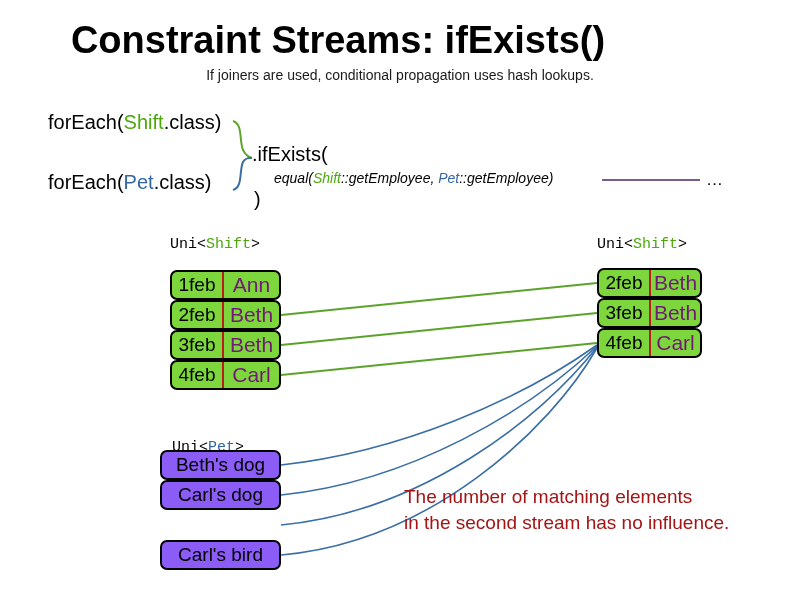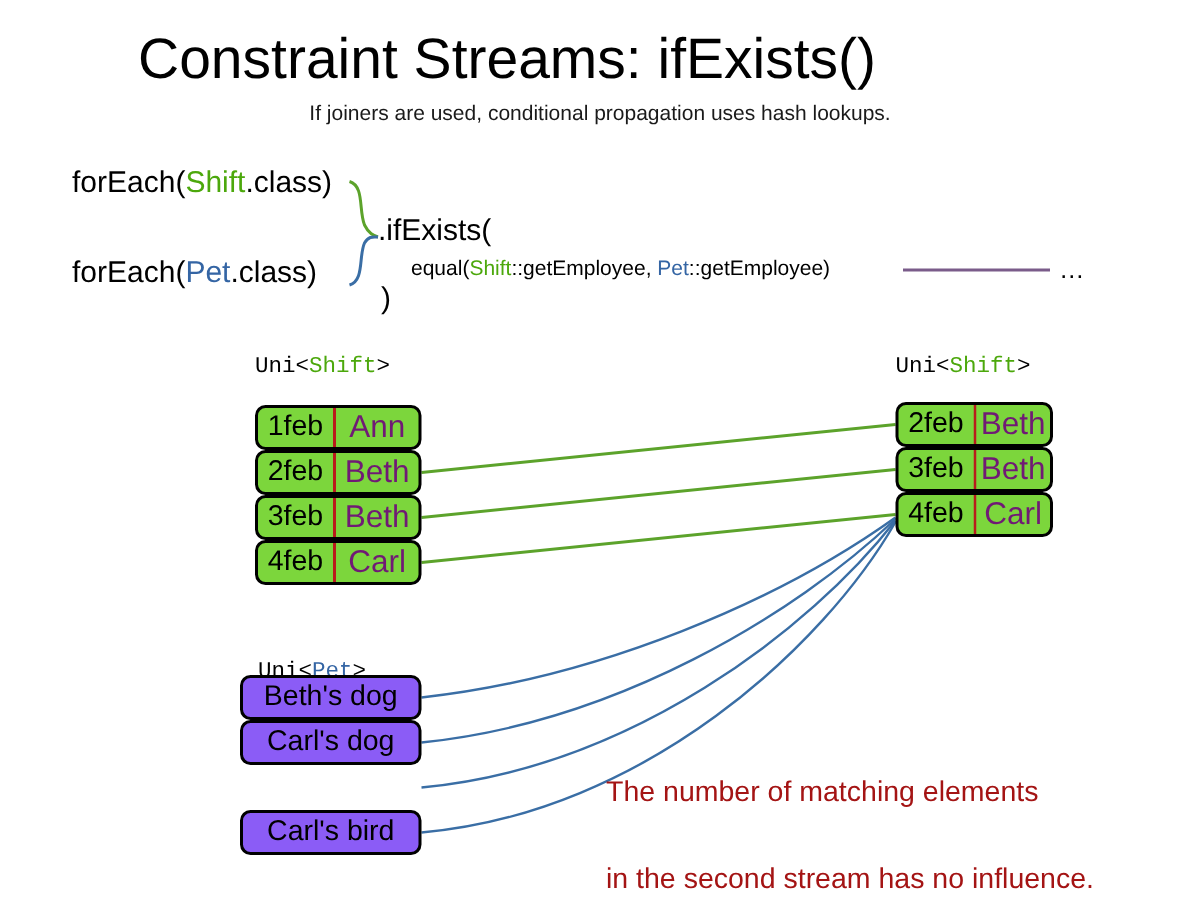--- a/index.html
+++ b/index.html
@@ -23,21 +23,21 @@
   }
 
   
   .title {
     position: absolute;
     left: 0; top: 18px;
     width: 676px;
     text-align: center;
     font-size: 38px;
     line-height: 44px;
-    font-weight: normal;
+    font-weight: bold;
     color: #000000;
     white-space: nowrap;
   }
   .subtitle {
     position: absolute;
     left: 0; top: 66px;
     width: 800px;
     text-align: center;
     font-size: 14px;
     line-height: 18px;
@@ -49,21 +49,21 @@
   .code-line {
     position: absolute;
     font-size: 20px;
     line-height: 24px;
     white-space: nowrap;
     color: #000000;
   }
   .code-foreach-shift { left: 48px; top: 110px; text-align: right; }
   .code-foreach-pet   { left: 48px; top: 170px; }
   .code-ifexists      { left: 252px; top: 142px; }
-  .code-equal         { left: 274px; top: 170px; font-size: 14px; line-height: 17px; }
+  .code-equal         { left: 274px; top: 170px; font-size: 14px; line-height: 17px; font-style: italic; }
   .code-closeparen    { left: 254px; top: 187px; }
 
   .tok-shift { color: #4CA80C; }
   .tok-pet   { color: #3465A4; }
 
   .ellipsis {
     position: absolute;
     left: 706px; top: 170px;
     font-size: 17px;
     line-height: 20px;
@@ -132,21 +132,21 @@
   
   .note {
     position: absolute;
     left: 404px;
     top: 484px;
     font-size: 19px;
     line-height: 26px;
     color: #A41414;
     white-space: nowrap;
   }
-  .note div { white-space: nowrap; margin-top: 32px; }
+  .note div { white-space: nowrap; }
 
   svg.overlay {
     position: absolute;
     left: 0; top: 0;
     width: 800px;
     height: 600px;
     pointer-events: none;
   }
 </style>
 </head>

